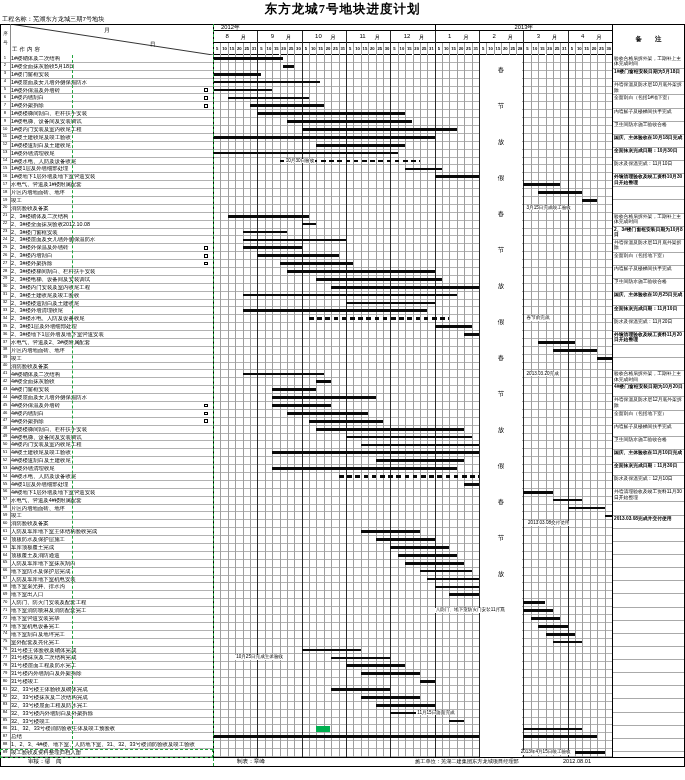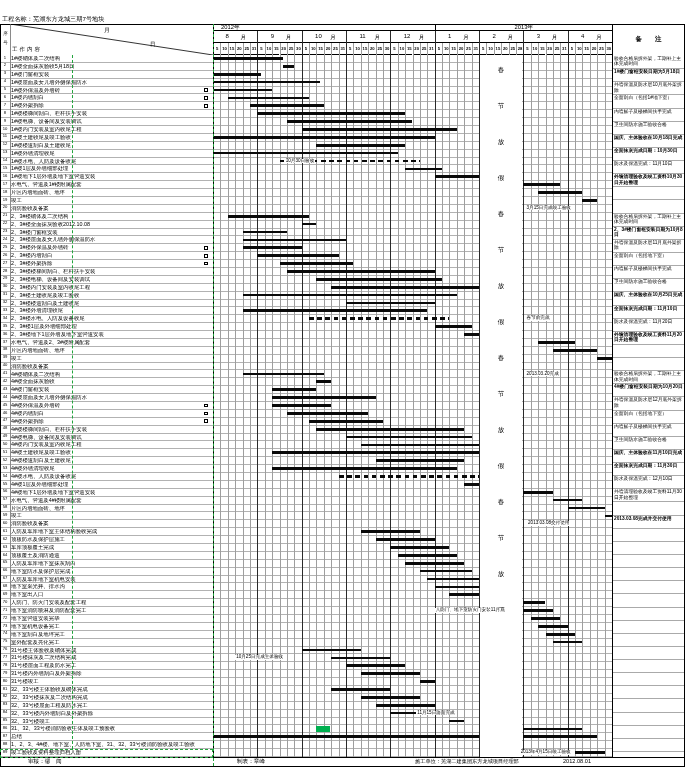--- a/index.html
+++ b/index.html
@@ -37,20 +37,21 @@
                 letter-spacing:36px;margin-top:6px;line-height:42px;}
   .greendash-v{position:absolute;width:0;border-left:1px dashed #22a43c;z-index:40;}
   .greendash-box{position:absolute;border:1px dashed #22a43c;box-sizing:border-box;z-index:40;}
   .hl{position:absolute;z-index:5;}
   .footer-text{position:absolute;font-size:5.6px;white-space:nowrap;}
 </style>
 </head>
 <body>
 
 <div id="sheet">
+  <div class="title">东方龙城7号地块进度计划</div>
   <div class="subtitle">工程名称：芜湖东方龙城三期7号地块</div>
 
   <svg class="abs" style="left:0;top:24px;width:213px;height:31px;z-index:3" viewBox="0 0 213 31">
     <line x1="10" y1="0" x2="213" y2="31" stroke="#000" stroke-width="0.8"></line>
   </svg>
   <div class="corner-serial">序号</div>
   <div class="corner-month">月</div>
   <div class="corner-day">日</div>
   <div class="corner-task">工作内容</div>
   <div class="remarks-header">备　　注</div>

